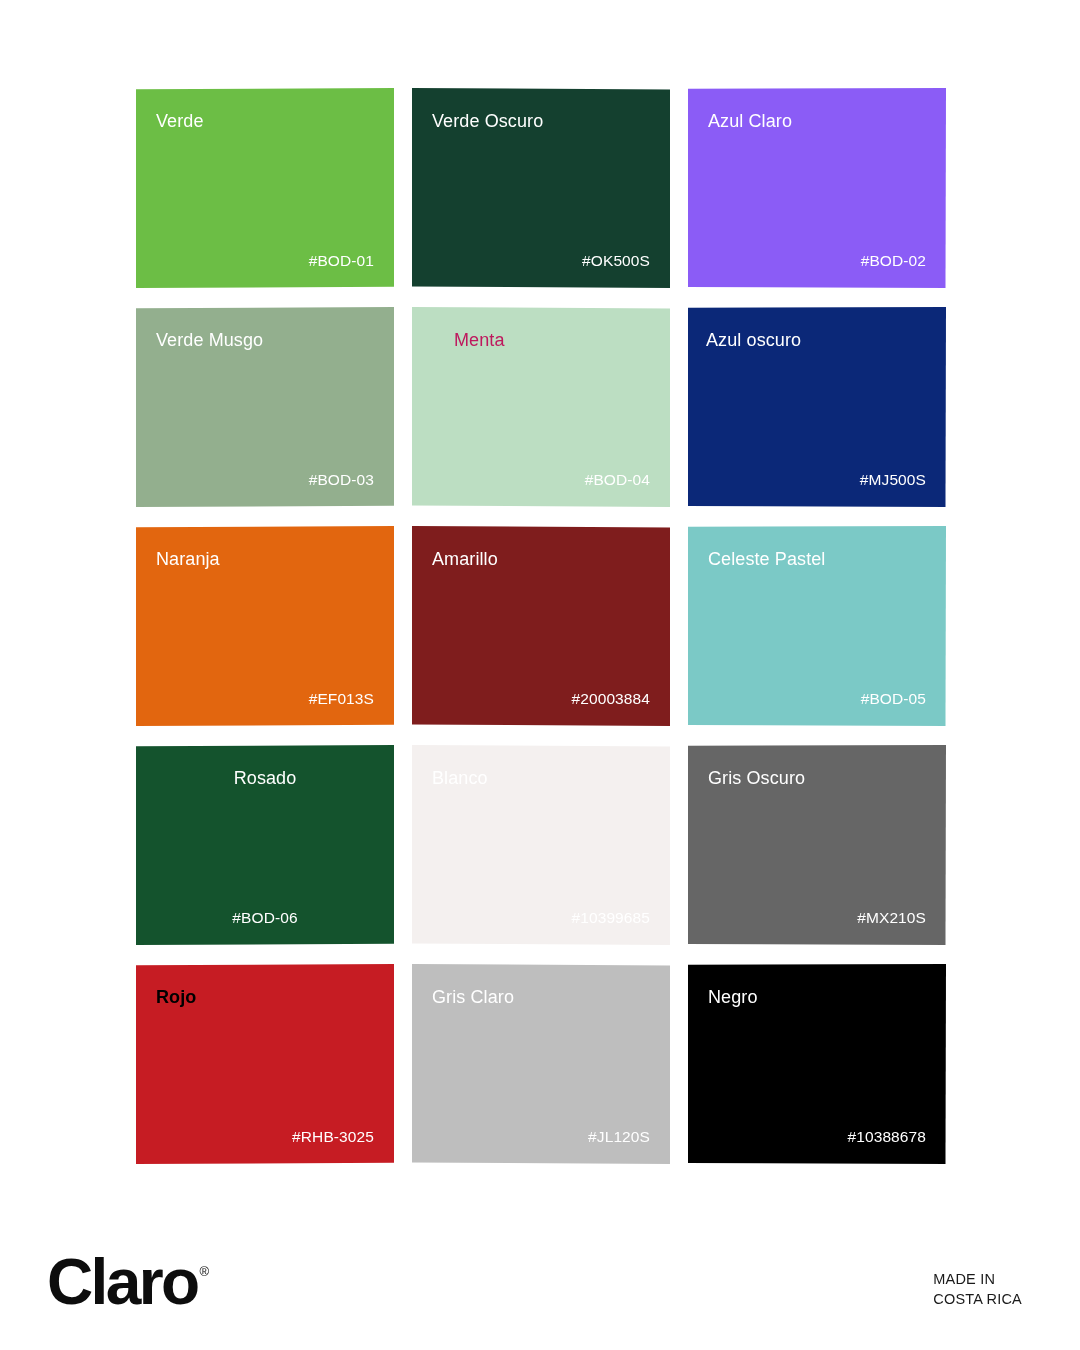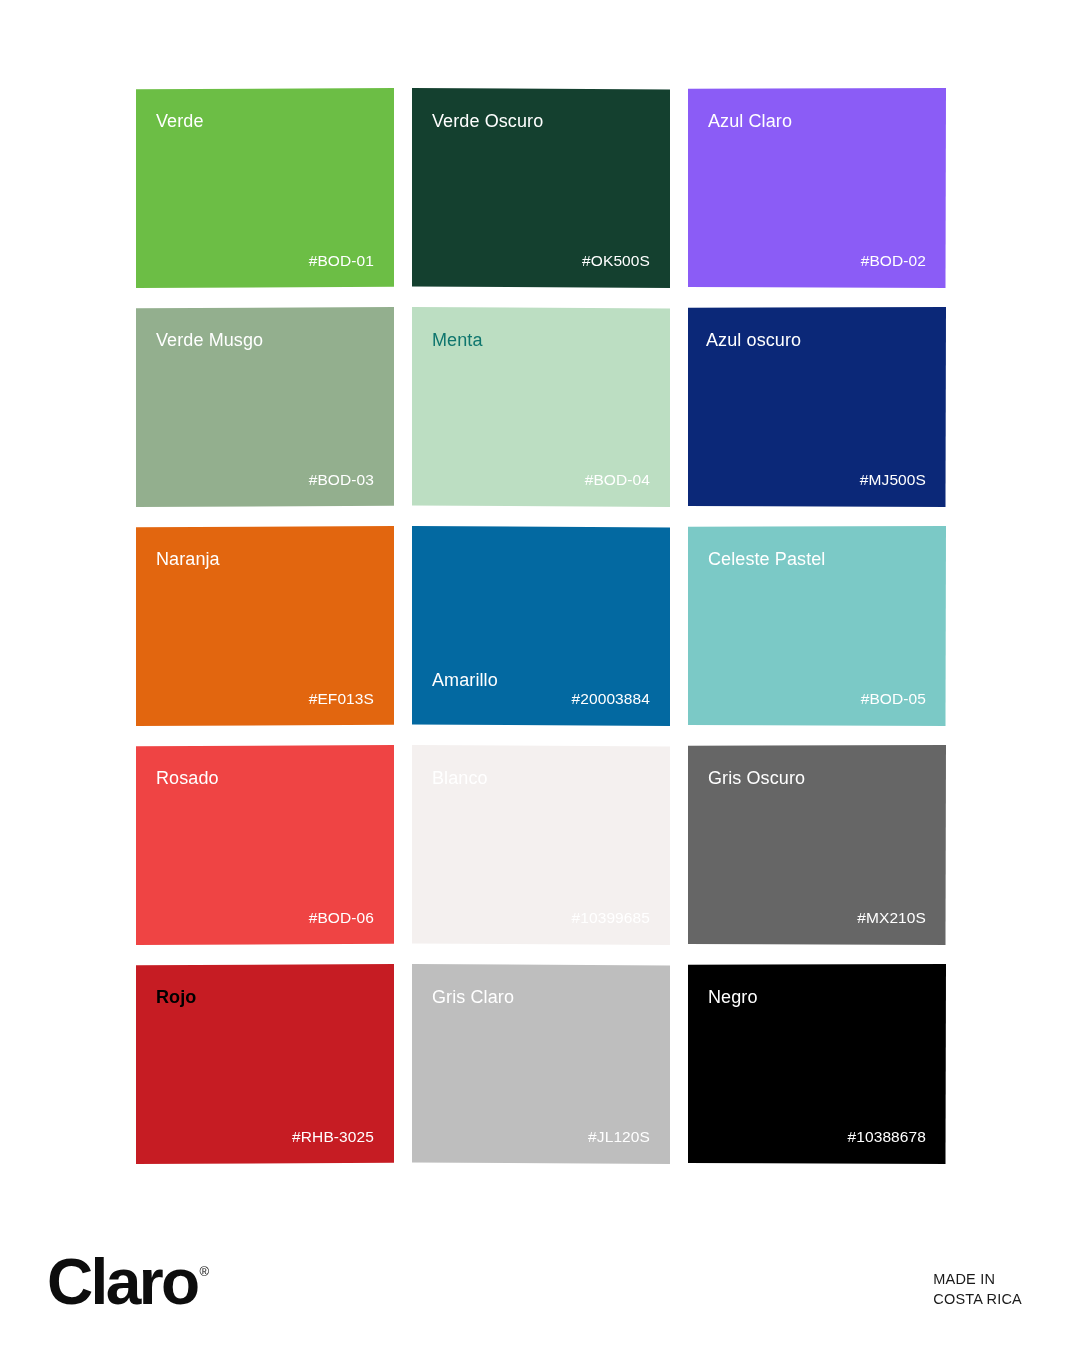--- a/index.html
+++ b/index.html
@@ -116,40 +116,40 @@
     </div>
     <div class="swatch skew-c" style="background: #8b5cf6;">
       <div class="swatch-name" style="color: rgb(255, 255, 255);">Azul Claro</div>
       <div class="swatch-code" style="color: rgb(255, 255, 255);">#BOD-02</div>
     </div>
     <div class="swatch skew-a" style="background: rgb(147, 175, 142);">
       <div class="swatch-name" style="color: rgb(255, 255, 255);">Verde Musgo</div>
       <div class="swatch-code" style="color: rgb(255, 255, 255);">#BOD-03</div>
     </div>
     <div class="swatch skew-b" style="background: rgb(188, 222, 194);">
-      <div class="swatch-name" style="color: #0f766e;">Menta</div>
+      <div class="swatch-name" style="color: #be185d; margin-left: 22px;">Menta</div>
       <div class="swatch-code" style="color: rgb(255, 255, 255);">#BOD-04</div>
     </div>
     <div class="swatch skew-c" style="background: rgb(11, 40, 120); padding-left: 18px;">
       <div class="swatch-name" style="color: rgb(255, 255, 255);">Azul oscuro</div>
       <div class="swatch-code" style="color: rgb(255, 255, 255);">#MJ500S</div>
     </div>
     <div class="swatch skew-a" style="background: rgb(226, 102, 15);">
       <div class="swatch-name" style="color: rgb(255, 255, 255);">Naranja</div>
       <div class="swatch-code" style="color: rgb(255, 255, 255);">#EF013S</div>
     </div>
-    <div class="swatch skew-b" style="background: #0369a1; justify-content: flex-end;">
+    <div class="swatch skew-b" style="background: #7f1d1d;">
       <div class="swatch-name" style="color: rgb(255, 255, 255);">Amarillo</div>
       <div class="swatch-code" style="color: rgb(255, 255, 255);">#20003884</div>
     </div>
     <div class="swatch skew-c" style="background: rgb(123, 201, 198);">
       <div class="swatch-name" style="color: rgb(255, 255, 255);">Celeste Pastel</div>
       <div class="swatch-code" style="color: rgb(255, 255, 255);">#BOD-05</div>
     </div>
-    <div class="swatch skew-a" style="background: #ef4444;">
+    <div class="swatch skew-a" style="background: #14532d; align-items: center;">
       <div class="swatch-name" style="color: rgb(255, 255, 255);">Rosado</div>
       <div class="swatch-code" style="color: rgb(255, 255, 255);">#BOD-06</div>
     </div>
     <div class="swatch skew-b" style="background: rgb(244, 240, 239);">
       <div class="swatch-name" style="color: rgb(255, 255, 255);">Blanco</div>
       <div class="swatch-code" style="color: rgb(255, 255, 255);">#10399685</div>
     </div>
     <div class="swatch skew-c" style="background: rgb(102, 102, 102);">
       <div class="swatch-name" style="color: rgb(255, 255, 255);">Gris Oscuro</div>
       <div class="swatch-code" style="color: rgb(255, 255, 255);">#MX210S</div>

